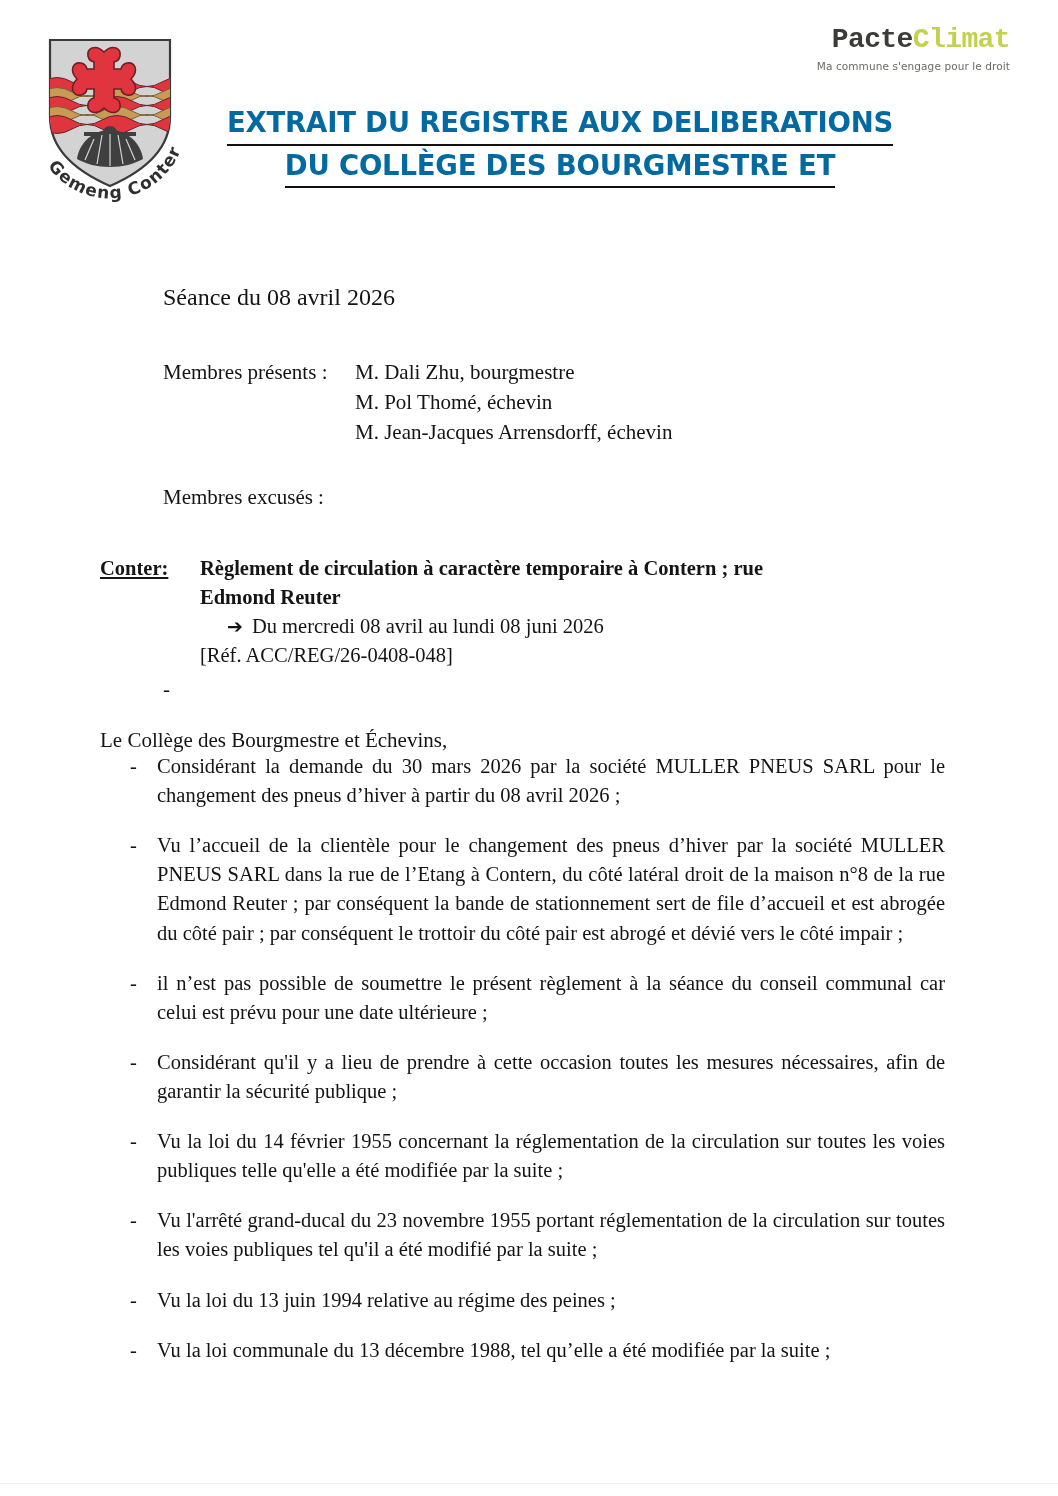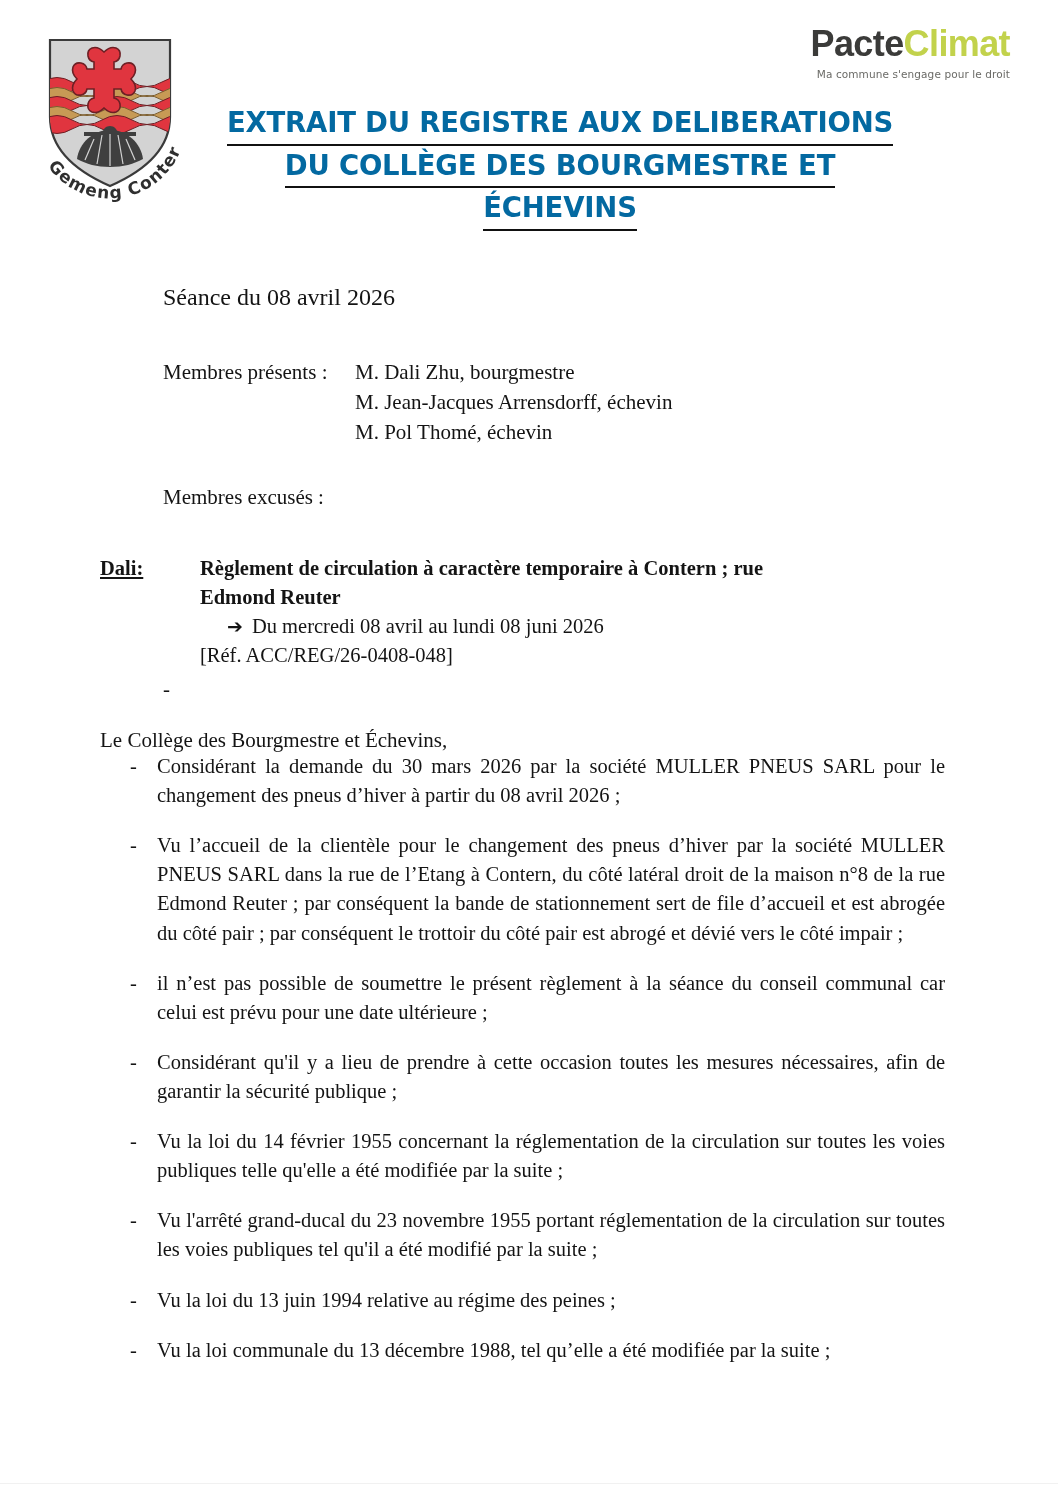--- a/index.html
+++ b/index.html
@@ -28,23 +28,23 @@
 
   
   .pacte-logo {
     position: absolute;
     right: 48px;
     top: 26px;
     text-align: right;
     line-height: 1;
   }
   .pacte-wordmark {
-    font-family: Liberation Sans, sans-serif;
-    font-weight: bold;
-    font-size: 36px;
+    font-family: Liberation Mono, monospace;
+    font-weight: bold;
+    font-size: 28px;
     letter-spacing: -0.6px;
     white-space: nowrap;
   }
   .pacte-word-a { color: #3b3b39; }
   .pacte-word-b { color: #c2d24c; }
   .pacte-tagline {
     margin-top: 7px;
     font-family: "DejaVu Sans", sans-serif;
     font-size: 10.5px;
     color: #6a6a66;
@@ -249,43 +249,42 @@
   </div>
 
   <div class="pacte-logo">
     <div class="pacte-wordmark"><span class="pacte-word-a">Pacte</span><span class="pacte-word-b">Climat</span></div>
     <div class="pacte-tagline">Ma commune s'engage pour le droit</div>
   </div>
 
   <div class="doc-title">
     <div class="tl"><span>EXTRAIT DU REGISTRE AUX DELIBERATIONS</span></div>
     <div class="tl"><span>DU COLLÈGE DES BOURGMESTRE ET</span></div>
-    <div class="tl"><span>ÉCHEVINS</span></div>
   </div>
 
   <div class="seance">Séance du 08 avril 2026</div>
 
   <div class="members">
     <div class="members-row">
       <div class="members-label">Membres présents :</div>
       <div class="members-values">
         <div>M. Dali Zhu, bourgmestre</div>
+        <div>M. Pol Thomé, échevin</div>
         <div>M. Jean-Jacques Arrensdorff, échevin</div>
-        <div>M. Pol Thomé, échevin</div>
       </div>
     </div>
   </div>
 
   <div class="excused">
     <div class="members-label">Membres excusés :</div>
     <div>-</div>
   </div>
 
   <div class="objet">
-    <div class="objet-label">Dali:</div>
+    <div class="objet-label">Conter:</div>
     <div class="objet-body">
       <div class="objet-subject">Règlement de circulation à caractère temporaire à Contern ; rue Edmond Reuter</div>
       <div class="objet-arrow-line"><span class="arrowglyph">➔</span><span>Du mercredi 08 avril au lundi 08 juni 2026</span></div>
       <div class="objet-ref">[Réf. ACC/REG/26-0408-048]</div>
     </div>
   </div>
 
   <div class="preamble">Le Collège des Bourgmestre et Échevins,</div>
 
   <div class="bullets">

